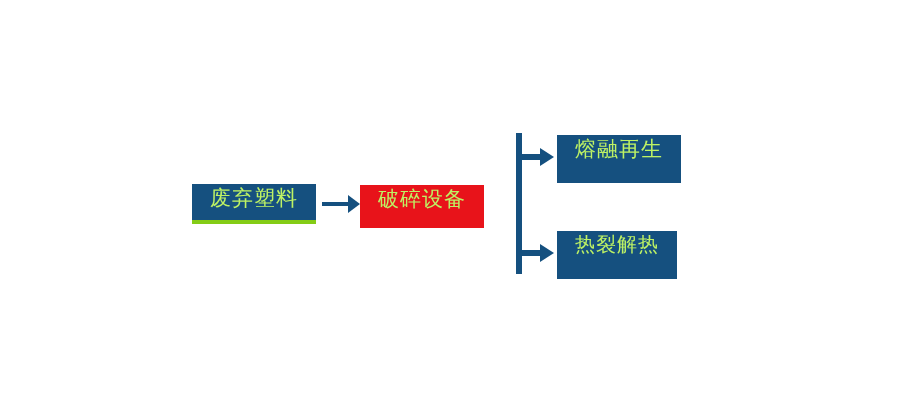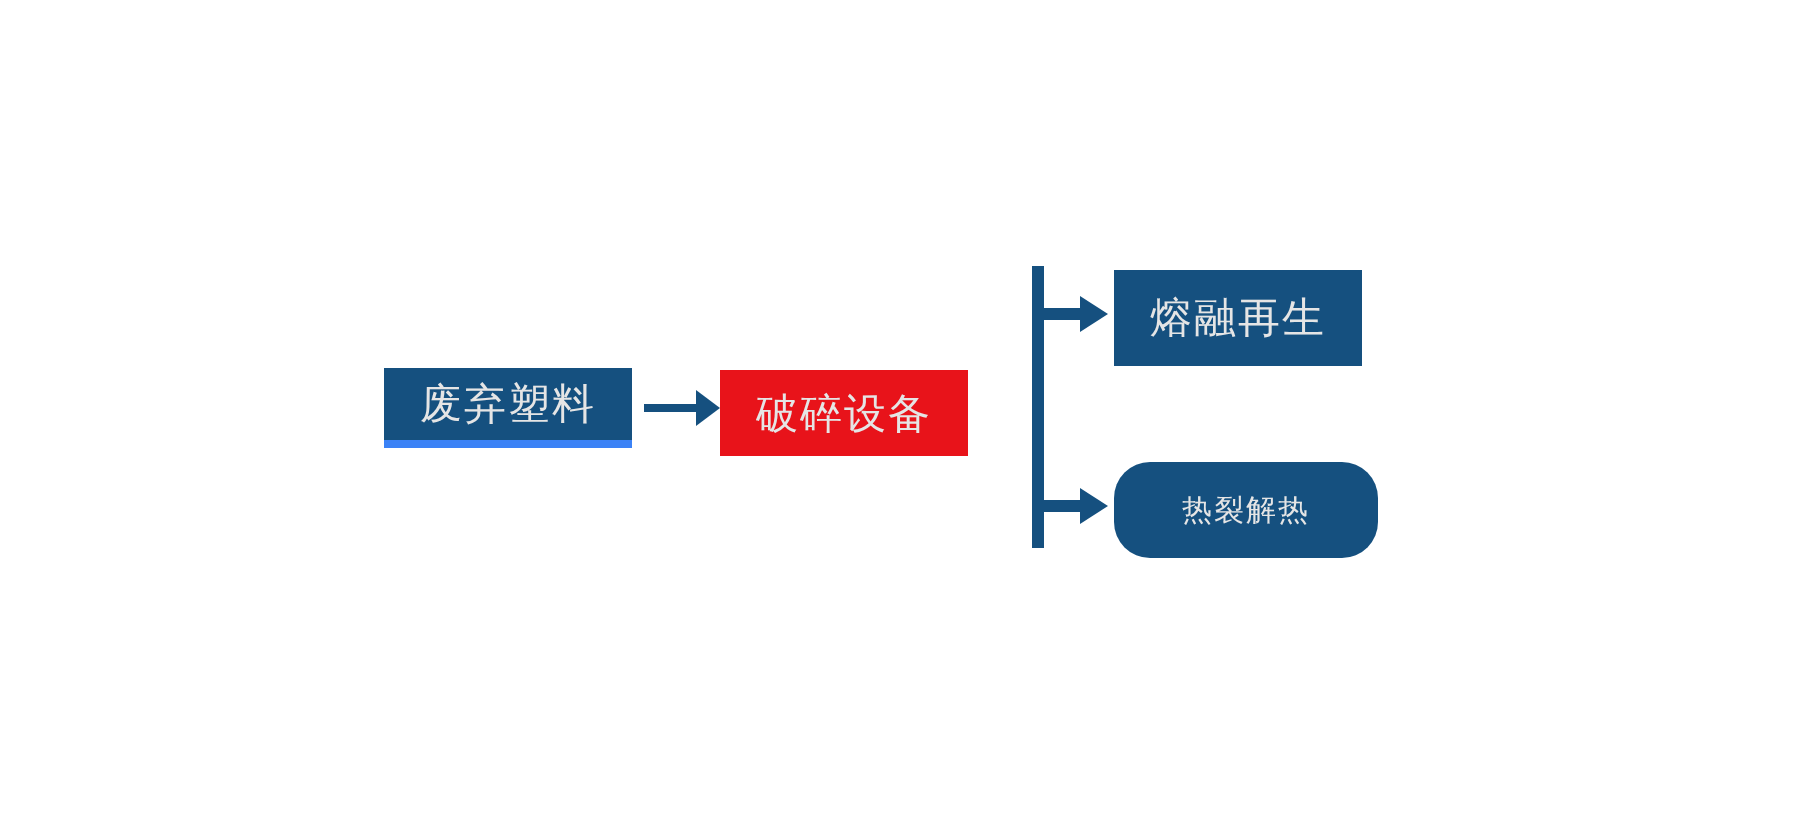--- a/index.html
+++ b/index.html
@@ -16,38 +16,37 @@
   #canvas {
     position: relative;
     width: 900px;
     height: 411px;
   }
 
   
   .node {
     position: absolute;
     display: flex;
-    align-items: center;
     justify-content: center;
     box-sizing: border-box;
-    color: #e5e5e5;
+    color: #bef264;
     letter-spacing: 1px;
     white-space: nowrap;
     user-select: none;
   }
 
   
   .node-source {
     left: 192px;
     top: 184px;
     width: 124px;
     height: 40px;
     background: #15507f;
     font-size: 21px;
-    border-bottom: 4px solid #3b82f6;
+    border-bottom: 4px solid #84cc16;
   }
 
   
   .node-process {
     left: 360px;
     top: 185px;
     width: 124px;
     height: 43px;
     background: #e8131a;
     font-size: 21px;
@@ -59,25 +58,24 @@
     left: 557px;
     top: 135px;
     width: 124px;
     height: 48px;
     background: #15507f;
     font-size: 21px;
   }
   .node-out-2 {
     left: 557px;
     top: 231px;
-    width: 132px;
+    width: 120px;
     height: 48px;
     background: #15507f;
-    font-size: 15px;
-    border-radius: 18px;
+    font-size: 20px;
   }
 
   
   .connector {
     position: absolute;
   }
   .conn-main {
     left: 318px;
     top: 188px;
     width: 44px;

